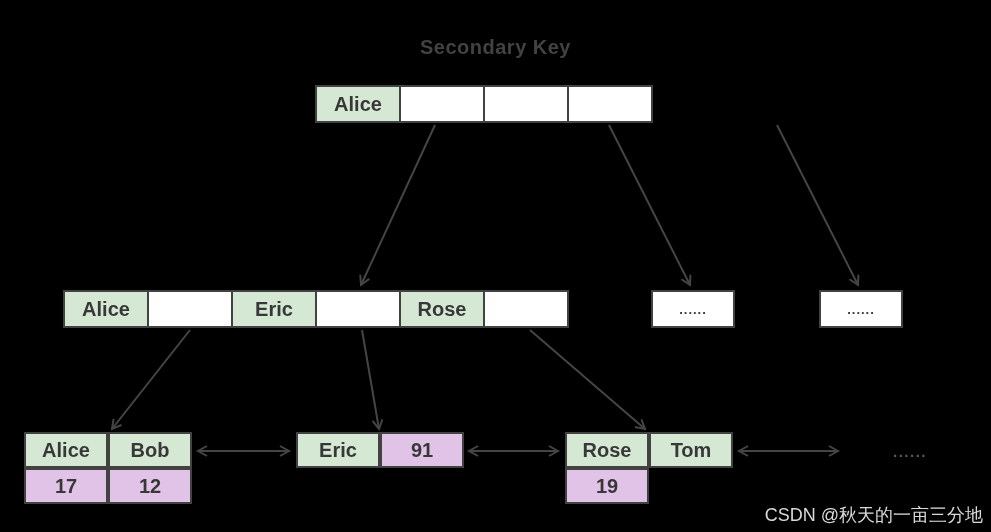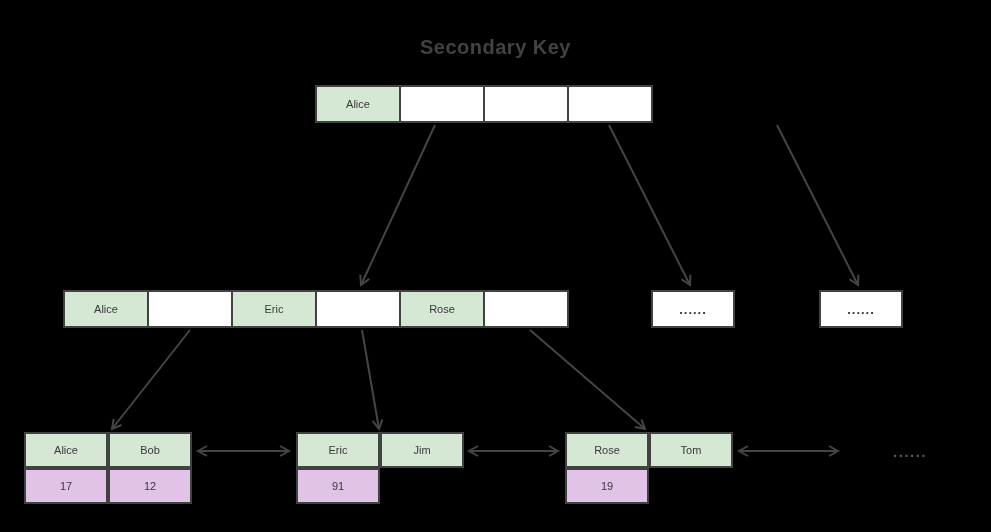--- a/index.html
+++ b/index.html
@@ -30,22 +30,23 @@
   .arrow-layer{position:absolute;left:0;top:0;width:991px;height:532px;}
   .arrow-layer line{stroke:var(--arrow);stroke-width:2;}
   .mk{stroke:var(--arrow);fill:none;stroke-width:2;}
   .node{position:absolute;display:flex;}
   .cell{
     box-sizing:border-box;
     width:86px;height:38px;
     margin-right:-2px;
     border:2px solid var(--border);
     display:flex;align-items:center;justify-content:center;
-    font-size:11px;color:var(--celltext);
+    font-size:20px;color:var(--celltext);
     background:var(--white);
+    font-weight:bold;
   }
   .cell[data-fill="green"]{background:var(--green);}
   .cell[data-fill="purple"]{background:var(--purple);}
   .cell[data-fill="white"]{background:var(--white);}
   .overflow-node{
     position:absolute;box-sizing:border-box;
     width:84px;height:38px;
     border:2px solid var(--border);
     background:var(--white);
     display:flex;align-items:center;justify-content:center;
@@ -113,26 +114,26 @@
 
   <div class="leaf" style="left:24px;top:432px;">
     <div class="cell" data-fill="green">Alice</div>
     <div class="cell" data-fill="green">Bob</div>
     <div class="cell" data-fill="purple">17</div>
     <div class="cell" data-fill="purple">12</div>
   </div>
 
   <div class="leaf" style="left:296px;top:432px;">
     <div class="cell" data-fill="green">Eric</div>
-    <div class="cell" data-fill="green">Jim</div>
     <div class="cell" data-fill="purple">91</div>
   </div>
 
   <div class="leaf" style="left:565px;top:432px;">
     <div class="cell" data-fill="green">Rose</div>
     <div class="cell" data-fill="green">Tom</div>
     <div class="cell" data-fill="purple">19</div>
   </div>
 
   <div class="leaf-ellipsis">......</div>
 
+  <div class="watermark">CSDN @秋天的一亩三分地</div>
 
 </div>
 
 </body></html>

